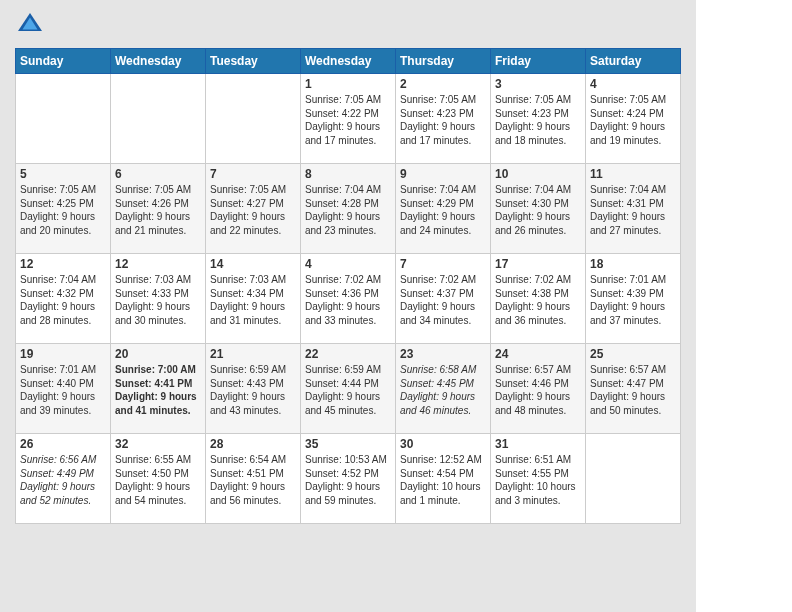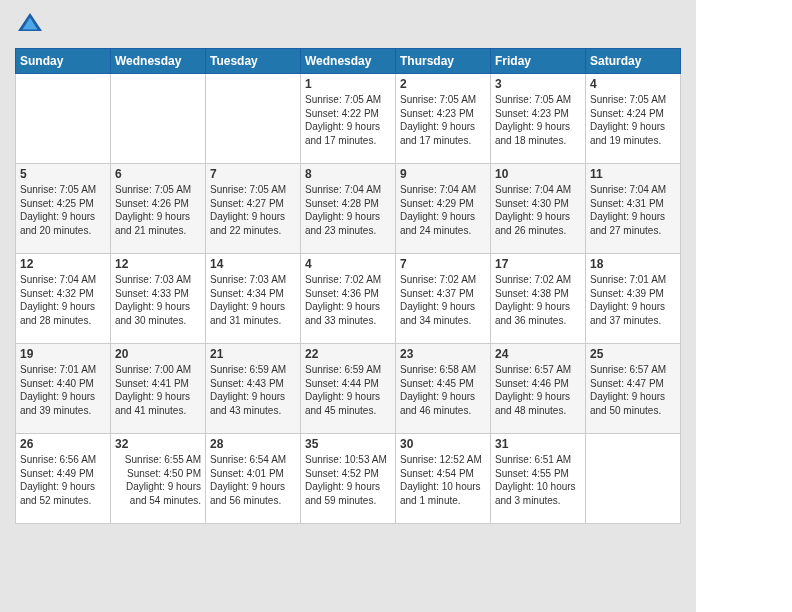--- a/index.html
+++ b/index.html
@@ -276,42 +276,42 @@
         <tr>
           <td>
             <div class="day-number">19</div>
             <div class="day-info" style="white-space: pre-line;">Sunrise: 7:01 AM
 Sunset: 4:40 PM
 Daylight: 9 hours
 and 39 minutes.</div>
           </td>
           <td>
             <div class="day-number">20</div>
-            <div class="day-info" style="white-space: pre-line;">Sunrise: 7:00 AM
+            <div class="day-info" style="white-space: pre-line; font-weight: bold;">Sunrise: 7:00 AM
 Sunset: 4:41 PM
 Daylight: 9 hours
 and 41 minutes.</div>
           </td>
           <td>
             <div class="day-number">21</div>
             <div class="day-info" style="white-space: pre-line;">Sunrise: 6:59 AM
 Sunset: 4:43 PM
 Daylight: 9 hours
 and 43 minutes.</div>
           </td>
           <td>
             <div class="day-number">22</div>
             <div class="day-info" style="white-space: pre-line;">Sunrise: 6:59 AM
 Sunset: 4:44 PM
 Daylight: 9 hours
 and 45 minutes.</div>
           </td>
           <td>
             <div class="day-number">23</div>
-            <div class="day-info" style="white-space: pre-line;">Sunrise: 6:58 AM
+            <div class="day-info" style="white-space: pre-line; font-style: italic;">Sunrise: 6:58 AM
 Sunset: 4:45 PM
 Daylight: 9 hours
 and 46 minutes.</div>
           </td>
           <td>
             <div class="day-number">24</div>
             <div class="day-info" style="white-space: pre-line;">Sunrise: 6:57 AM
 Sunset: 4:46 PM
 Daylight: 9 hours
 and 48 minutes.</div>
@@ -320,36 +320,36 @@
             <div class="day-number">25</div>
             <div class="day-info" style="white-space: pre-line;">Sunrise: 6:57 AM
 Sunset: 4:47 PM
 Daylight: 9 hours
 and 50 minutes.</div>
           </td>
         </tr>
         <tr>
           <td>
             <div class="day-number">26</div>
-            <div class="day-info" style="white-space: pre-line;">Sunrise: 6:56 AM
+            <div class="day-info" style="white-space: pre-line; font-style: italic;">Sunrise: 6:56 AM
 Sunset: 4:49 PM
 Daylight: 9 hours
 and 52 minutes.</div>
           </td>
           <td>
             <div class="day-number">32</div>
-            <div class="day-info" style="white-space: pre-line; text-align: right;">Sunrise: 6:55 AM
+            <div class="day-info" style="white-space: pre-line;">Sunrise: 6:55 AM
 Sunset: 4:50 PM
 Daylight: 9 hours
 and 54 minutes.</div>
           </td>
           <td>
             <div class="day-number">28</div>
             <div class="day-info" style="white-space: pre-line;">Sunrise: 6:54 AM
-Sunset: 4:01 PM
+Sunset: 4:51 PM
 Daylight: 9 hours
 and 56 minutes.</div>
           </td>
           <td>
             <div class="day-number">35</div>
             <div class="day-info" style="white-space: pre-line;">Sunrise: 10:53 AM
 Sunset: 4:52 PM
 Daylight: 9 hours
 and 59 minutes.</div>
           </td>

